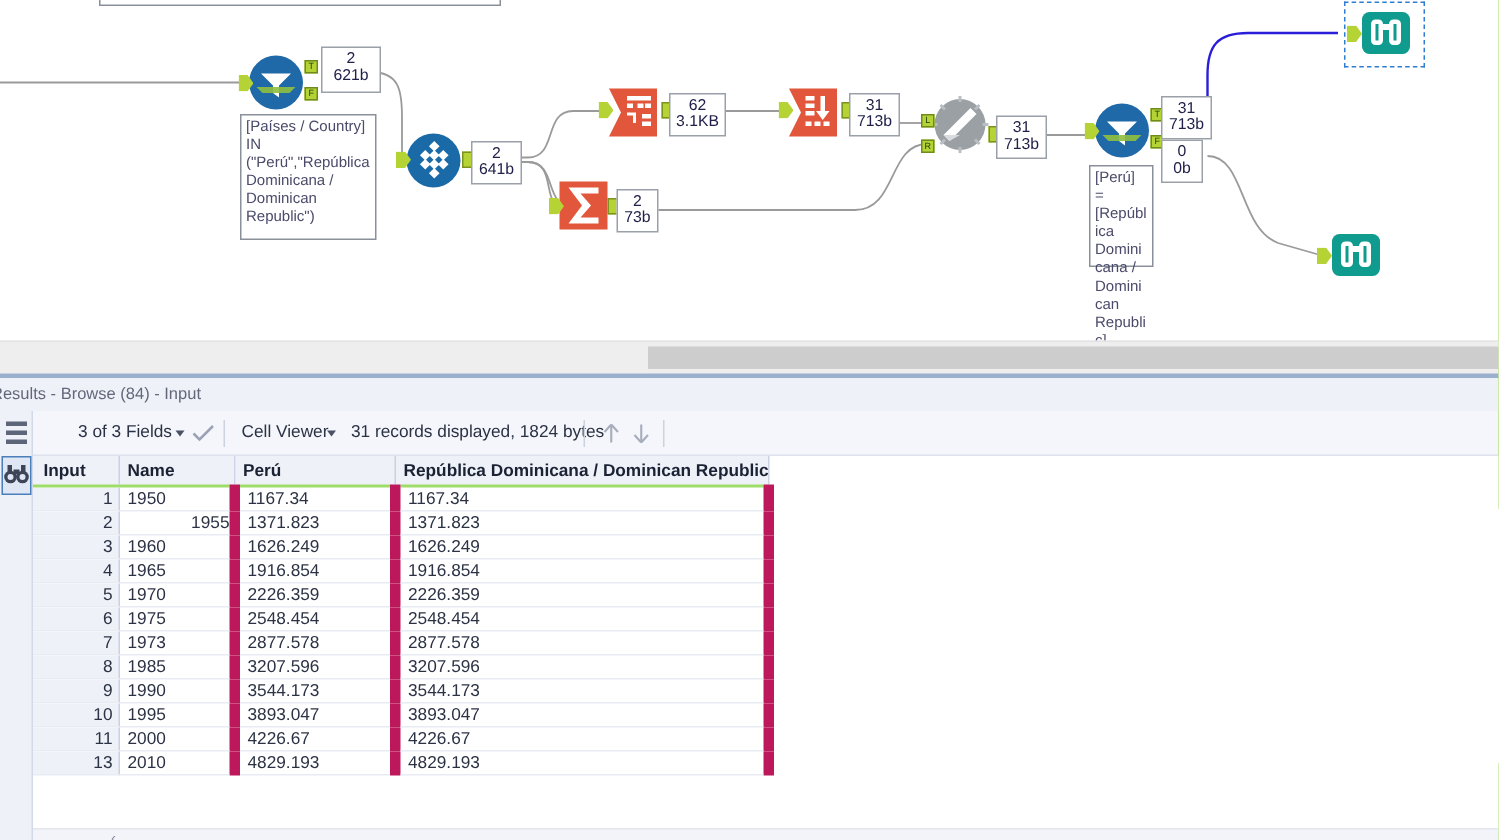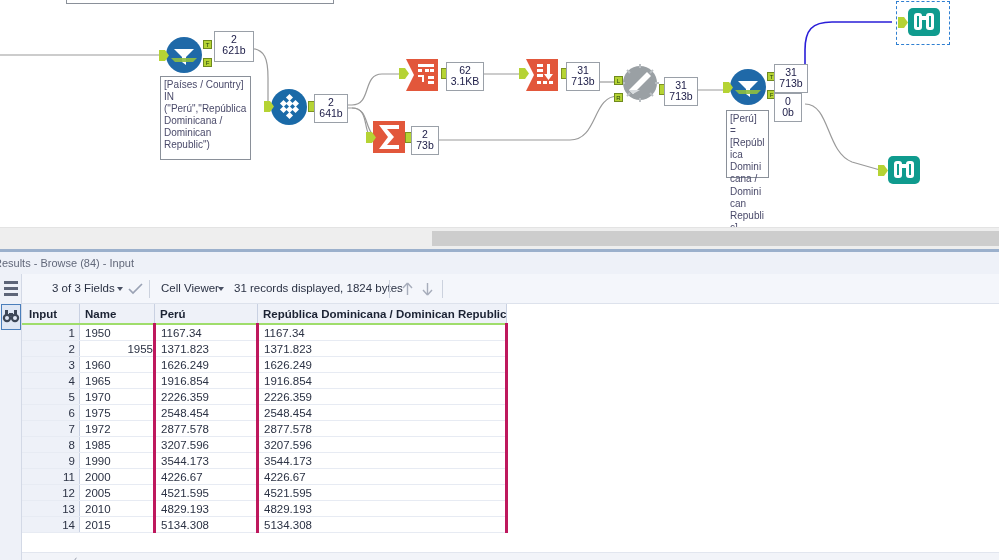--- a/index.html
+++ b/index.html
@@ -130,21 +130,21 @@
   table.gridtbl{border-collapse:collapse;table-layout:fixed;}
   table.gridtbl th{
     height:19px;background:#eef1f8;
     border-right:1px solid #c9d1e2;border-bottom:2px solid #9fdd6b;
     font-size:11.5px;color:#1b2233;text-align:left;padding:0 0 0 5px;
     font-weight:bold;font-family:"Liberation Sans", sans-serif;
     white-space:nowrap;overflow:hidden;
   }
   table.gridtbl th.rec{text-align:left;padding-left:7px;background:#eef1f8;}
   table.gridtbl td{
-    height:15px;border-right:3px solid #be185d;border-bottom:1px solid #e7ebf3;
+    height:15px;border-right:7px solid #be185d;border-bottom:1px solid #e7ebf3;
     font-size:11.5px;color:#2b3244;padding:0 0 0 5px;
     font-family:"Liberation Sans", sans-serif;
     white-space:nowrap;overflow:hidden;
   }
   table.gridtbl td.rec{
     text-align:right;padding:0 4px 0 0;background:#eef1f8;color:#2b3244;
     border-right:1px solid #c9d1e2;
   }
   #grid-hscroll{
     position:absolute;left:22px;top:278px;width:977px;height:13px;
@@ -478,59 +478,53 @@
                 <td style="width: 220px;">2226.359</td>
               </tr>
               <tr>
                 <td class="rec" style="width: 50px;">6</td>
                 <td style="width: 68px;">1975</td>
                 <td style="width: 95px;">2548.454</td>
                 <td style="width: 220px;">2548.454</td>
               </tr>
               <tr>
                 <td class="rec" style="width: 50px;">7</td>
-                <td style="width: 68px;">1972</td>
+                <td style="width: 68px;">1973</td>
                 <td style="width: 95px;">2877.578</td>
                 <td style="width: 220px;">2877.578</td>
               </tr>
               <tr>
                 <td class="rec" style="width: 50px;">8</td>
                 <td style="width: 68px;">1985</td>
                 <td style="width: 95px;">3207.596</td>
                 <td style="width: 220px;">3207.596</td>
               </tr>
               <tr>
                 <td class="rec" style="width: 50px;">9</td>
                 <td style="width: 68px;">1990</td>
                 <td style="width: 95px;">3544.173</td>
                 <td style="width: 220px;">3544.173</td>
               </tr>
               <tr>
+                <td class="rec" style="width: 50px;">10</td>
+                <td style="width: 68px;">1995</td>
+                <td style="width: 95px;">3893.047</td>
+                <td style="width: 220px;">3893.047</td>
+              </tr>
+              <tr>
                 <td class="rec" style="width: 50px;">11</td>
                 <td style="width: 68px;">2000</td>
                 <td style="width: 95px;">4226.67</td>
                 <td style="width: 220px;">4226.67</td>
               </tr>
               <tr>
-                <td class="rec" style="width: 50px;">12</td>
-                <td style="width: 68px;">2005</td>
-                <td style="width: 95px;">4521.595</td>
-                <td style="width: 220px;">4521.595</td>
-              </tr>
-              <tr>
                 <td class="rec" style="width: 50px;">13</td>
                 <td style="width: 68px;">2010</td>
                 <td style="width: 95px;">4829.193</td>
                 <td style="width: 220px;">4829.193</td>
-              </tr>
-              <tr>
-                <td class="rec" style="width: 50px;">14</td>
-                <td style="width: 68px;">2015</td>
-                <td style="width: 95px;">5134.308</td>
-                <td style="width: 220px;">5134.308</td>
               </tr>
             </tbody>
         </table>
       </div>
       <div id="grid-hscroll">
         <span class="chev">‹</span>
       </div>
 
     </div>
   </div>

